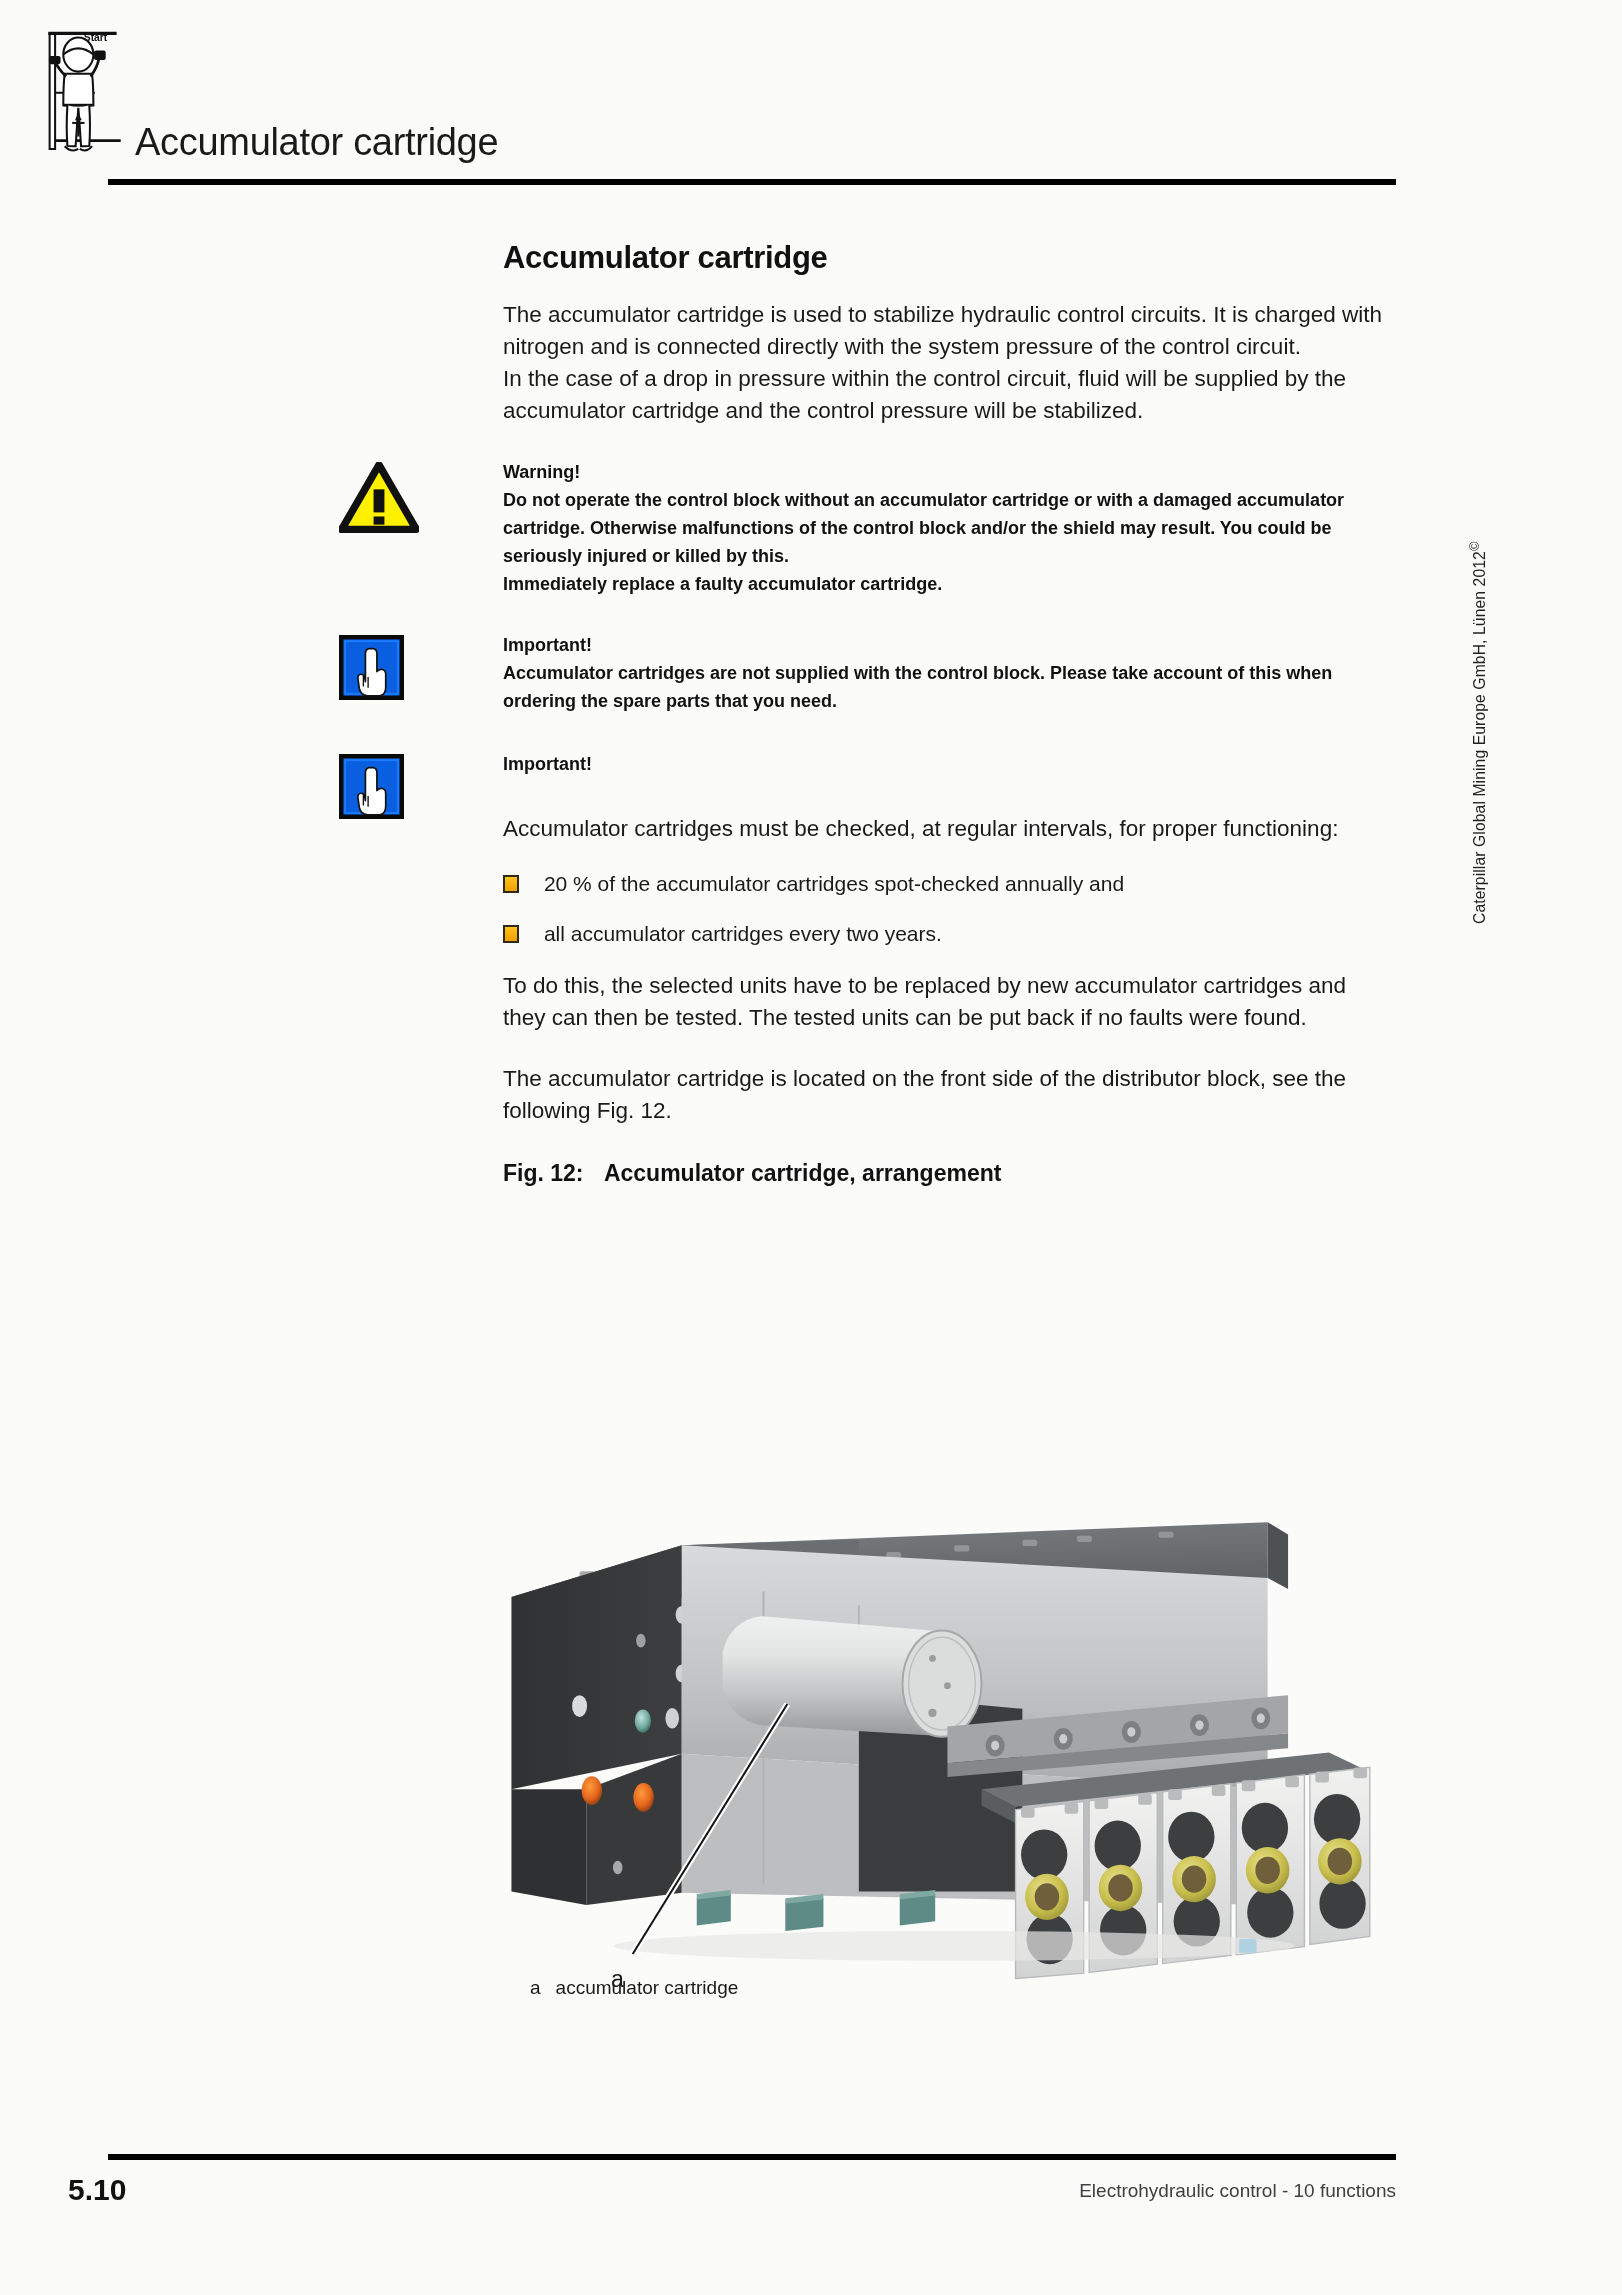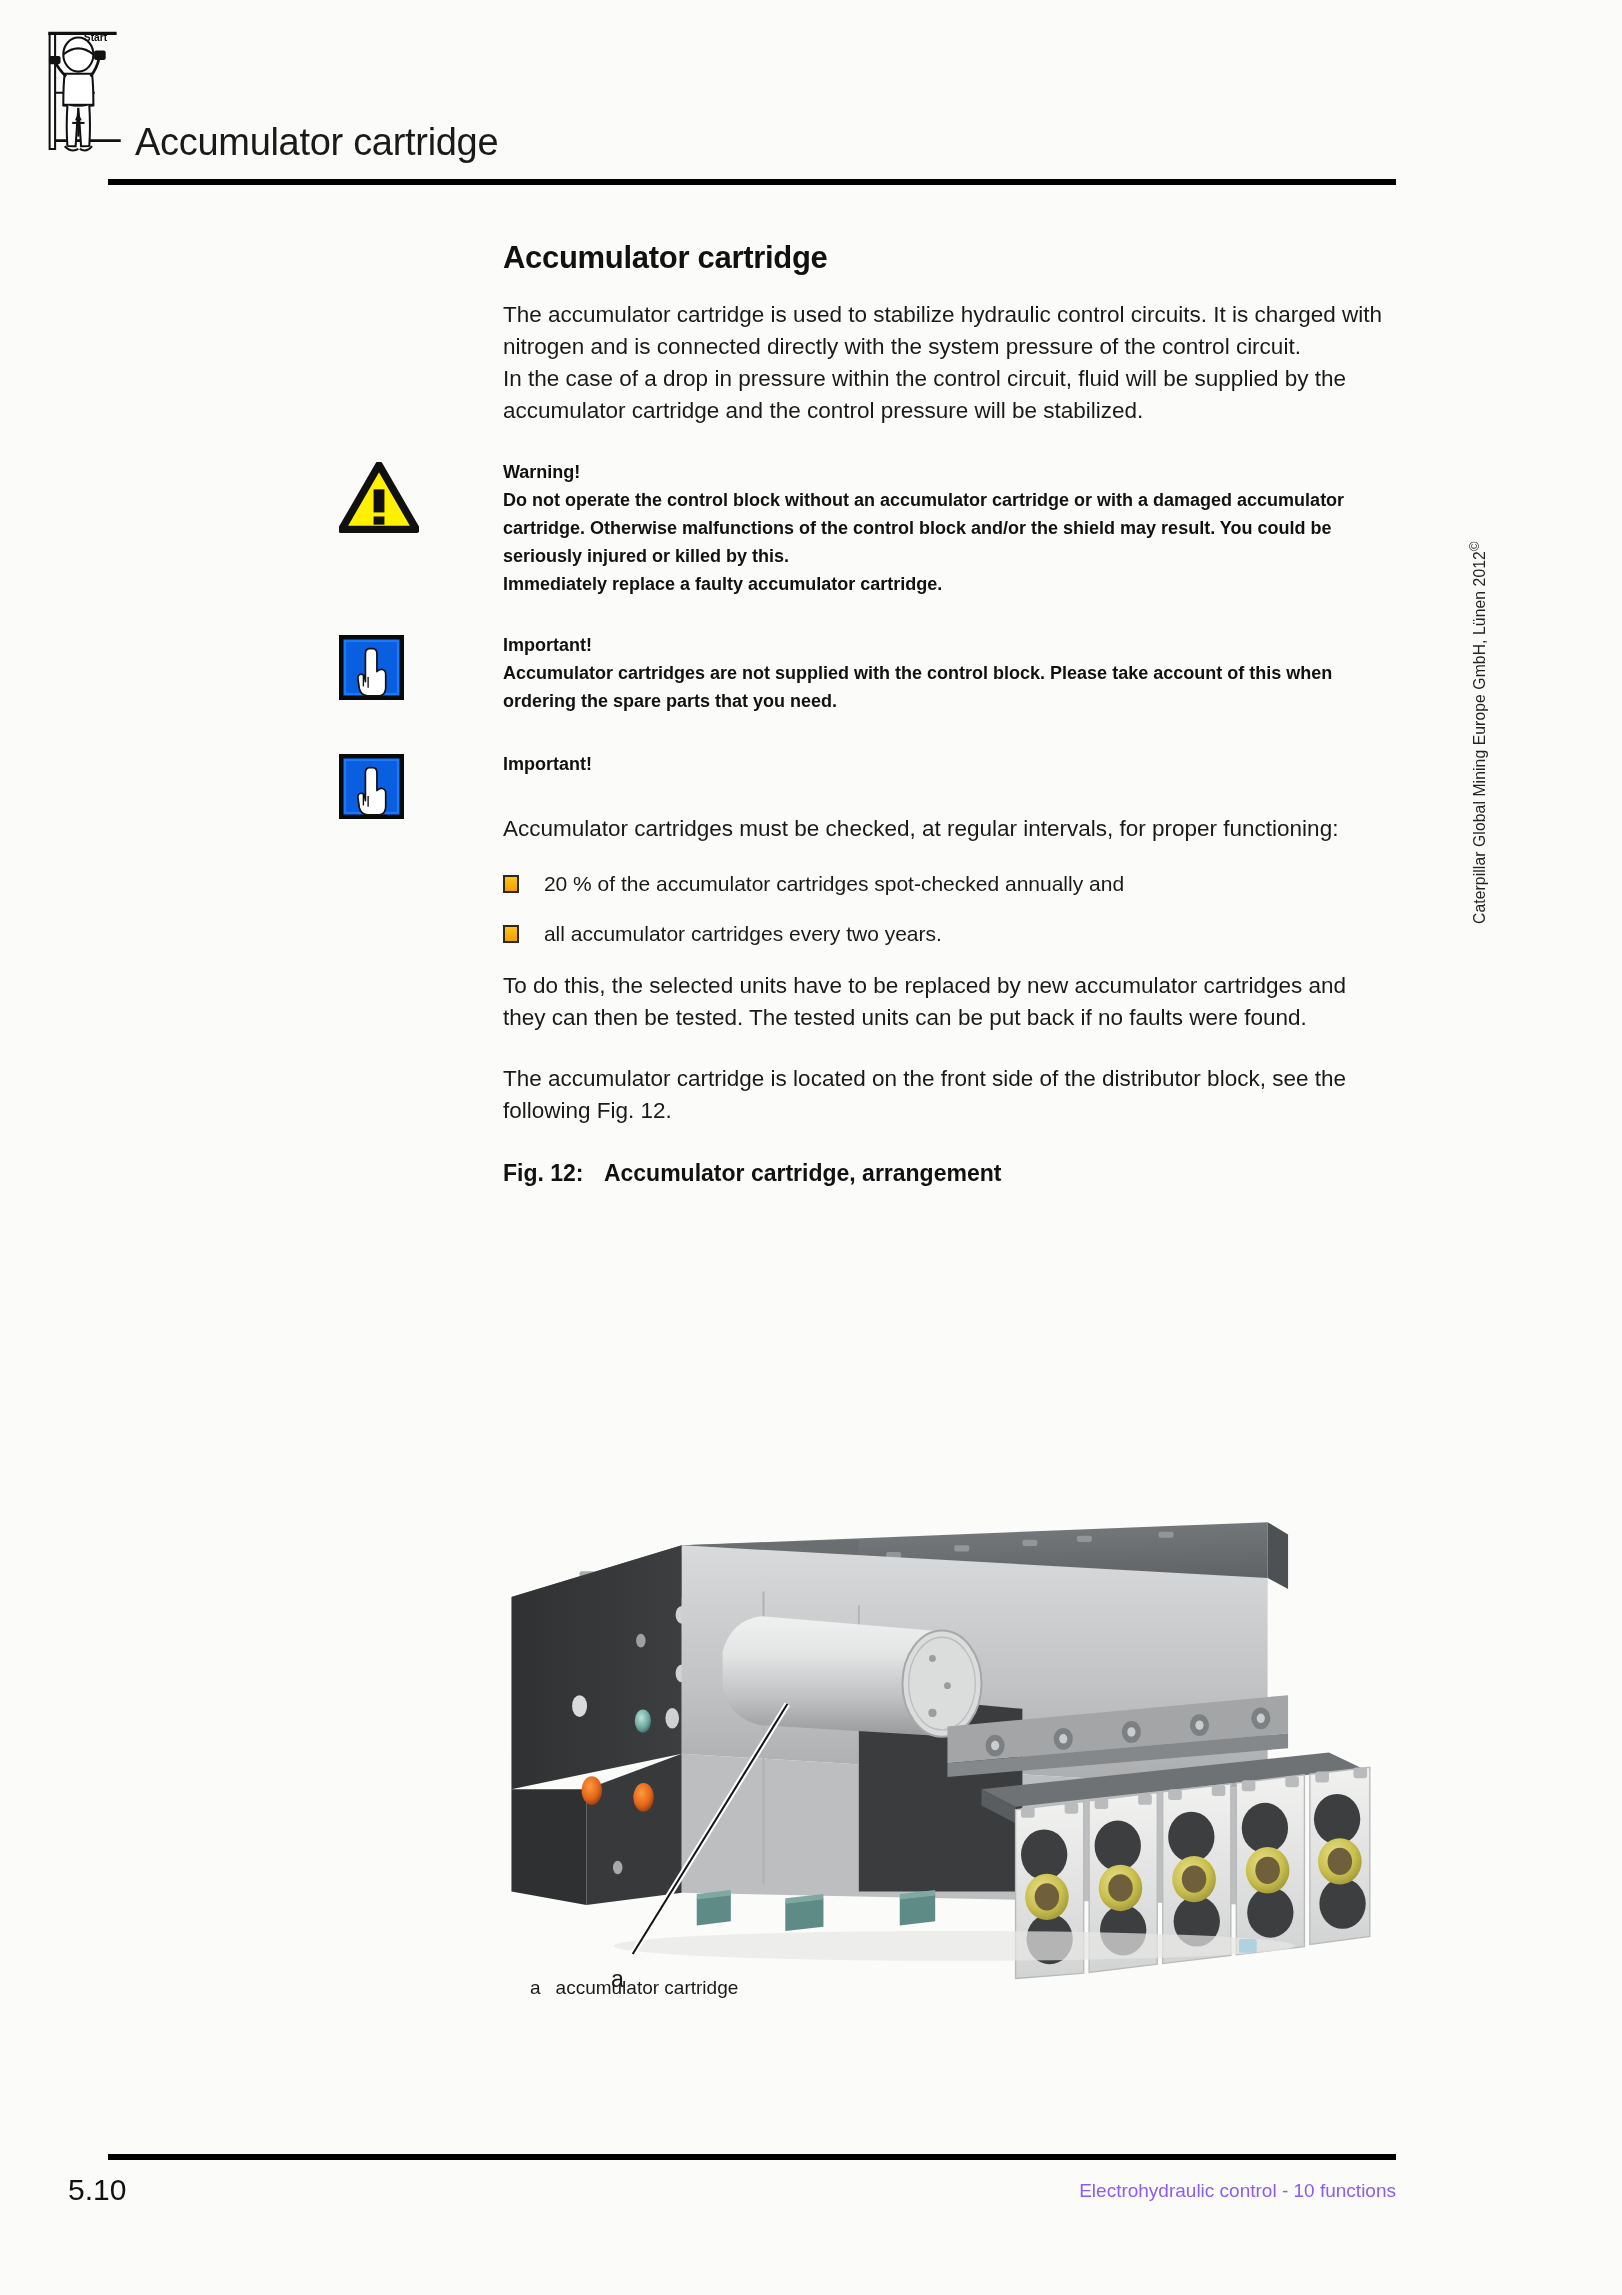--- a/index.html
+++ b/index.html
@@ -172,31 +172,31 @@
     top: 2154px;
     width: 1288px;
     height: 6.1px;
     background: #000000;
   }
   .footer-page {
     position: absolute;
     left: 68px;
     top: 2173px;
     font-size: 30px;
-    font-weight: normal;
+    font-weight: bold;
     color: #111111;
   }
   .footer-doc {
     position: absolute;
     left: 714px;
     top: 2180px;
     width: 682px;
     text-align: right;
     font-size: 19px;
-    color: #8b5cf6;
+    color: #404040;
   }
 </style>
 </head>
 <body>
 
 <div class="page">
 
   <div class="header-pictogram">
     <svg viewBox="0 0 130 215" width="89" height="147">
 

